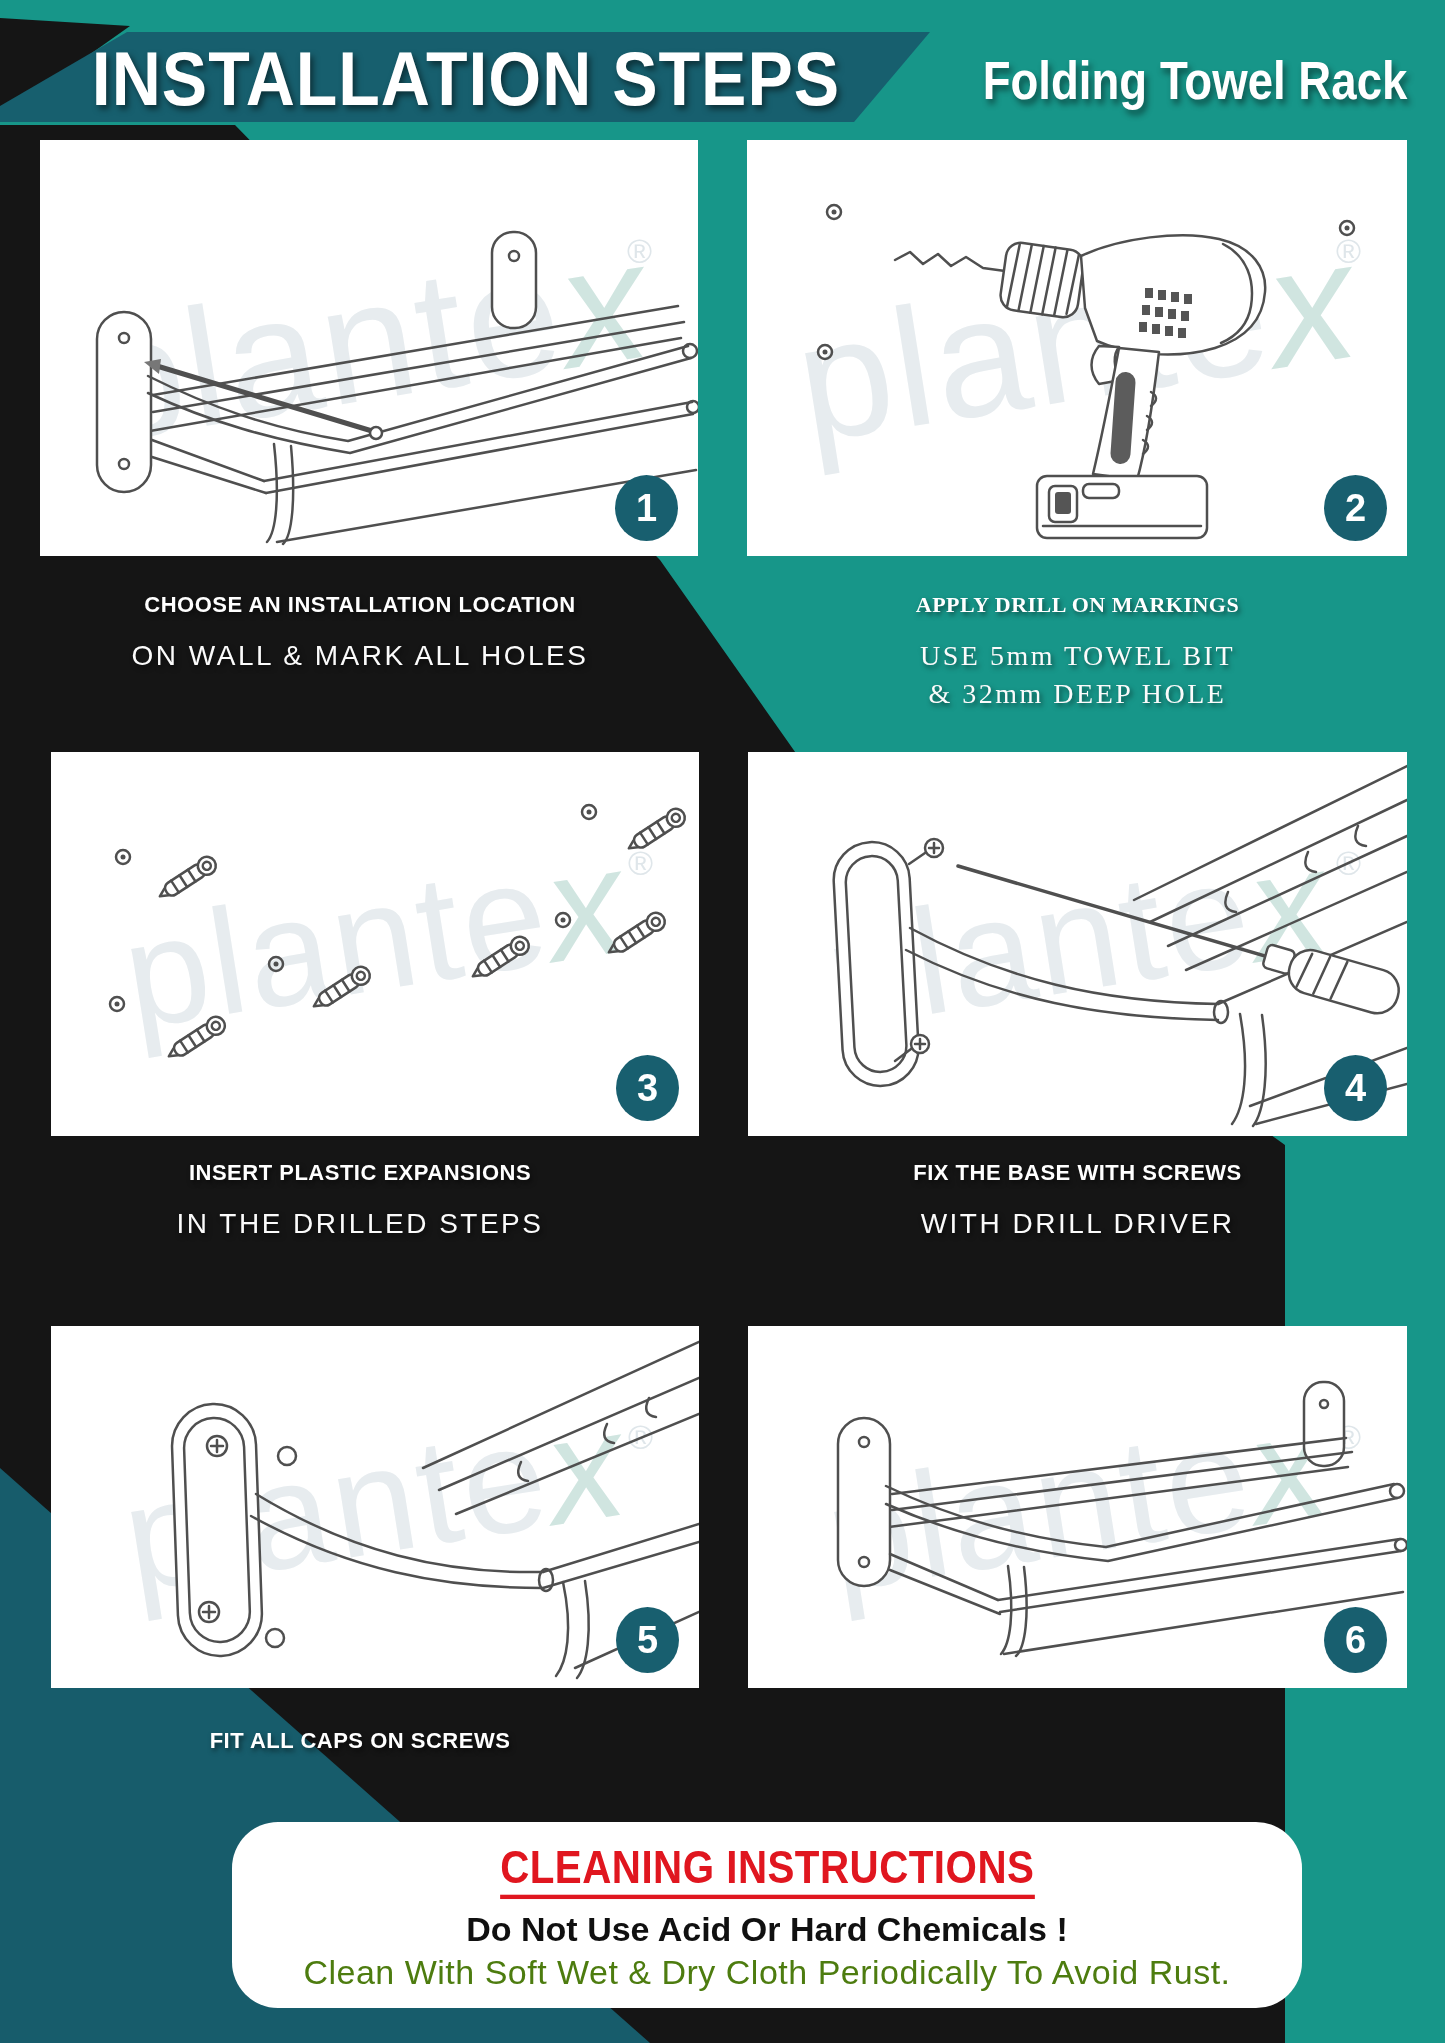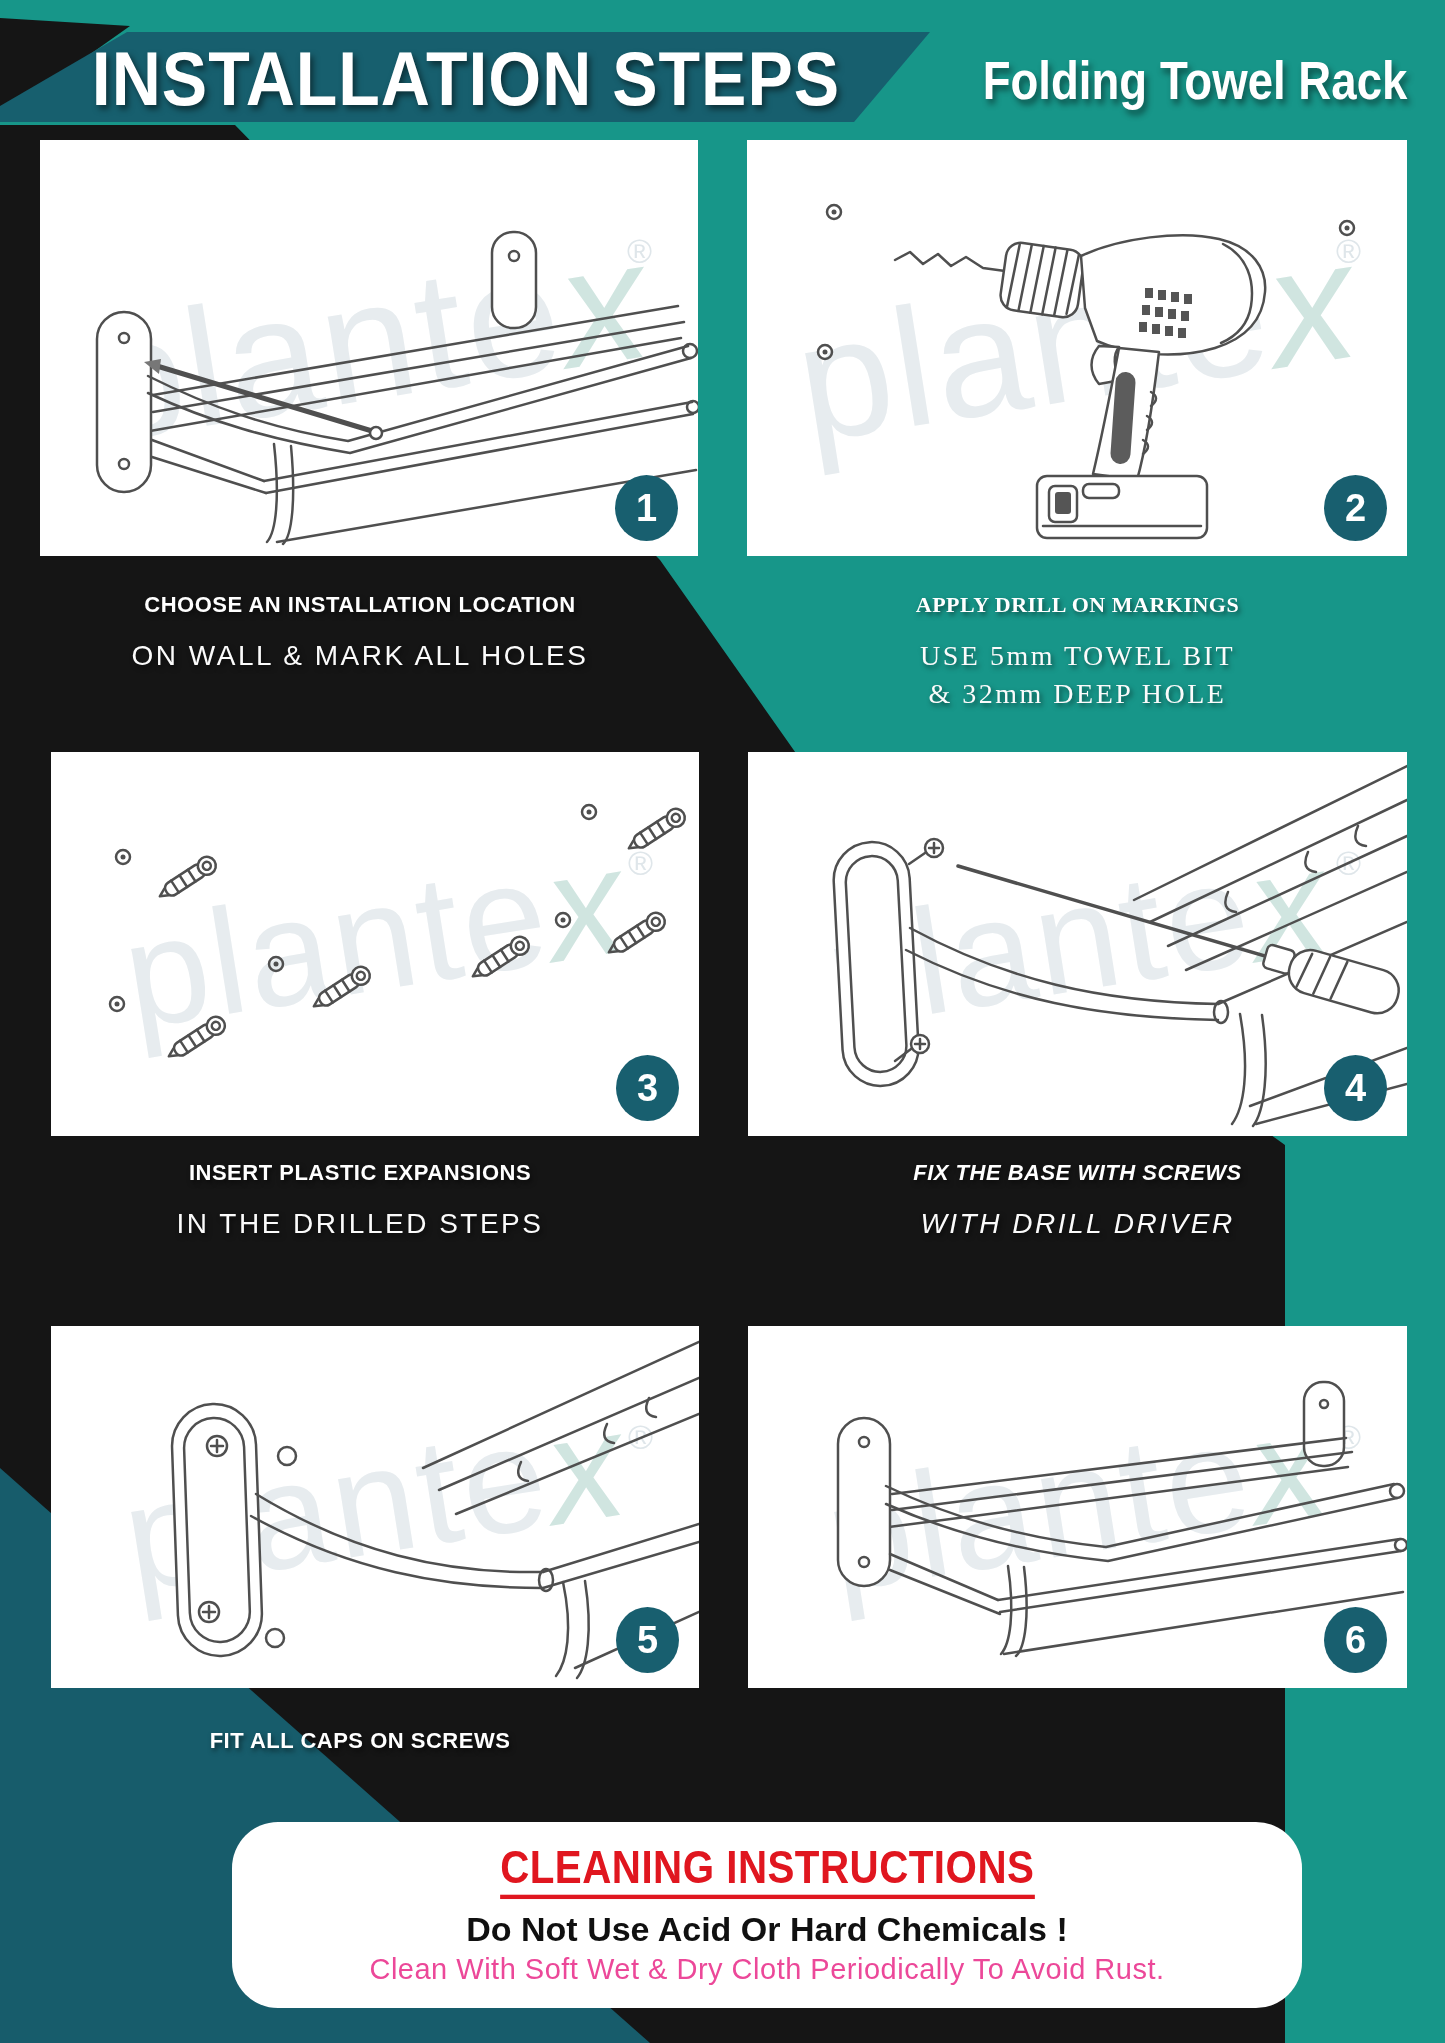--- a/index.html
+++ b/index.html
@@ -62,21 +62,21 @@
   .card {
     position:absolute; left:195px; top:1822px; width:1070px; height:186px;
     background:#fff; border-radius:46px; text-align:center;margin-left:37px;
   }
   .card-title {
     display:inline-block; margin-top:24px; font-size:42px; font-weight:800;
     color:#e0161f; letter-spacing:.5px; transform:scale(.96,1.08);
     border-bottom:4px solid #e0161f; padding-bottom:3px; line-height:1.05;
   }
   .card-line1 { font-size:34px; font-weight:700; color:#101010; margin-top:13px; }
-  .card-line2 { font-size:29px; font-weight:400; color:#ec4899; margin-top:4px; letter-spacing:.5px; }
+  .card-line2 { font-size:34px; font-weight:400; color:#4d7c0f; margin-top:4px; letter-spacing:.5px; }
 </style>
 </head>
 <body>
 
 <div class="stage">
 
   <svg class="bg" viewBox="0 0 1445 2043" preserveAspectRatio="none">
     <rect x="0" y="0" width="1445" height="2043" fill="#179689"></rect>
     <polygon points="0,125 235,125 660,560 850,830 1285,1145 1285,2043 0,2043" fill="#151515"></polygon>
     <polygon points="0,1468 650,2043 0,2043" fill="#175c6b"></polygon>
@@ -346,21 +346,21 @@
     <div class="cap-main">APPLY DRILL ON MARKINGS</div>
     <div class="cap-sub">USE 5mm TOWEL BIT</div>
     <div class="cap-sub" style="margin-top:6px;">&amp; 32mm DEEP HOLE</div>
   </div>
 
   <div class="caption" style="left:15px; top:1160px; width:690px;">
     <div class="cap-main">INSERT PLASTIC EXPANSIONS</div>
     <div class="cap-sub">IN THE DRILLED STEPS</div>
   </div>
 
-  <div class="caption" style="left:745px; top:1160px; width:665px;font-style:italic;">
+  <div class="caption" style="left:745px; top:1160px; width:665px;">
     <div class="cap-main">FIX THE BASE WITH SCREWS</div>
     <div class="cap-sub">WITH DRILL DRIVER</div>
   </div>
 
   <div class="caption" style="left:15px; top:1728px; width:690px;">
     <div class="cap-main">FIT ALL CAPS ON SCREWS</div>
   </div>
 
 
   <div class="card">

